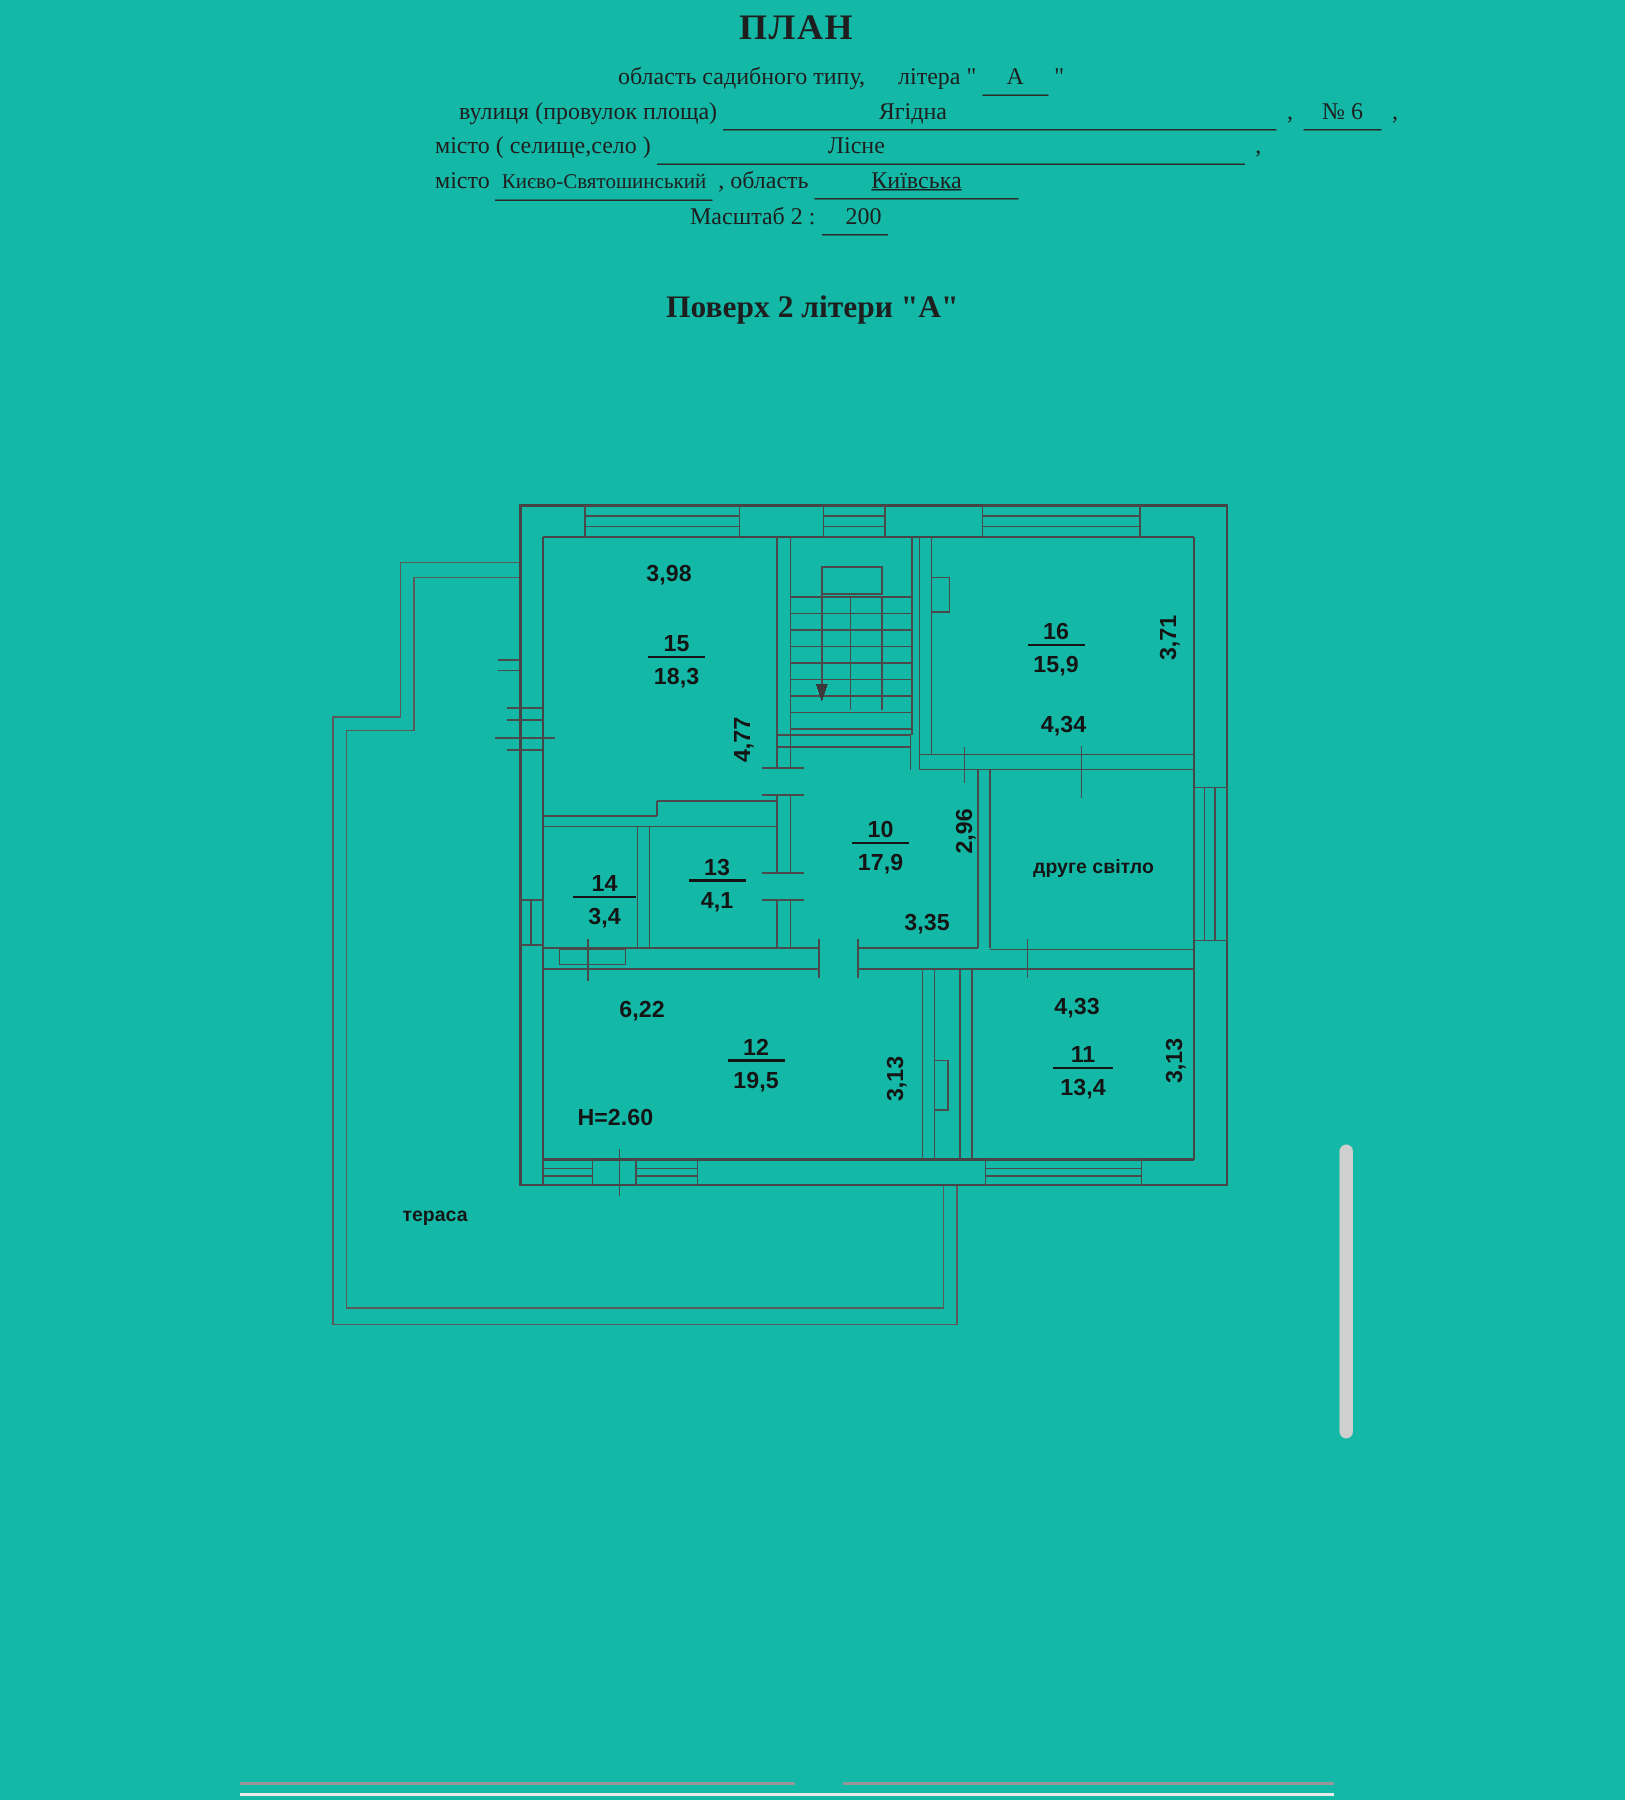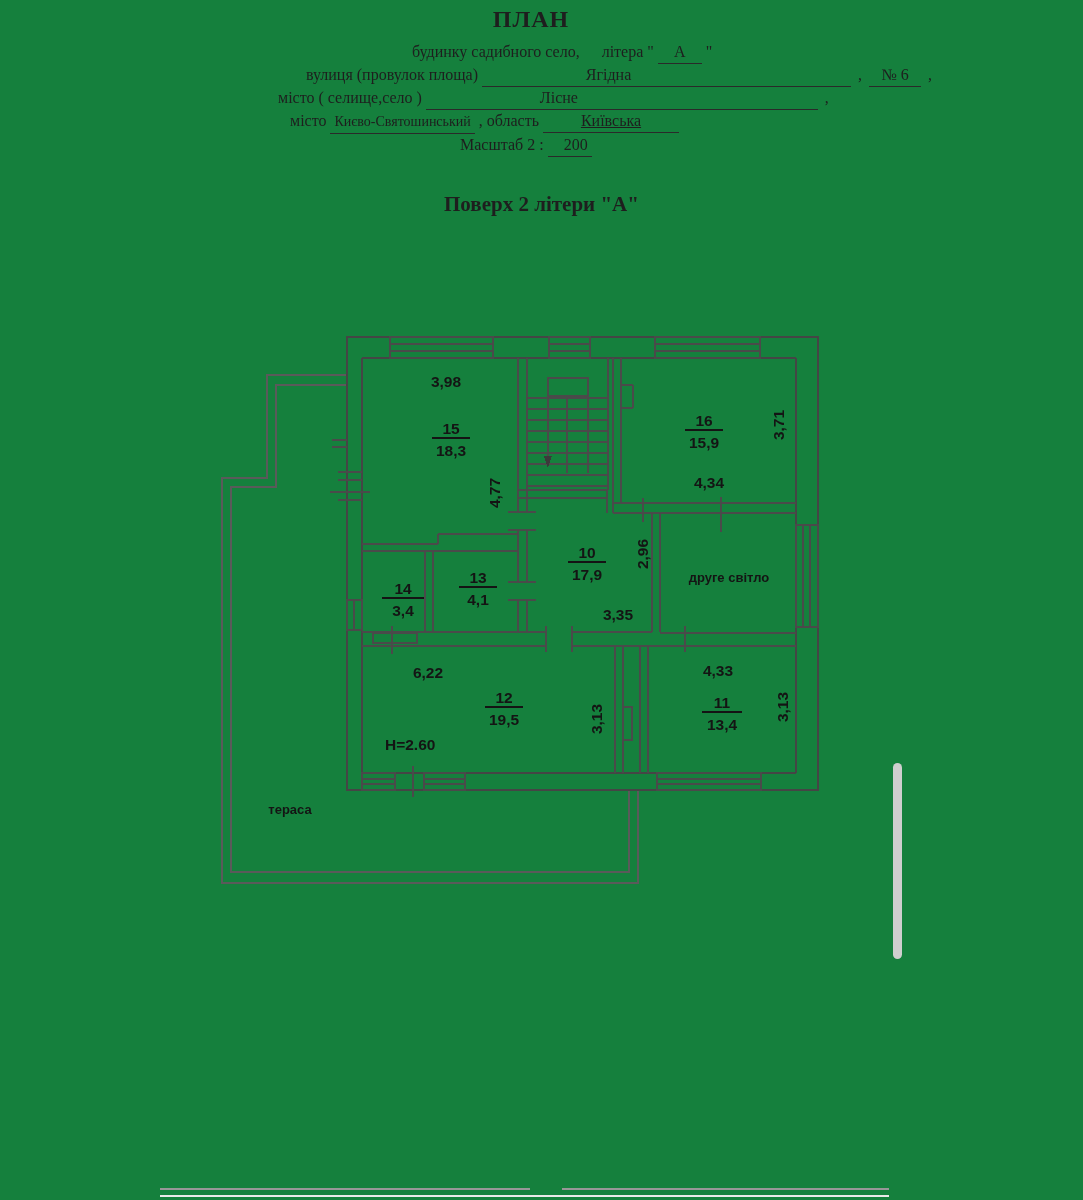--- a/index.html
+++ b/index.html
@@ -1,17 +1,17 @@
 <!DOCTYPE html>
 <html><head>
 <meta charset="utf-8">
 <style>
   html,body{margin:0;padding:0;}
   body{width:1083px;height:1200px;background:#fefefe;overflow:hidden;}
-  .page{position:relative;width:1083px;height:1200px;background:#15803d;
+  .page{position:relative;width:1083px;height:1200px;background:#14b8a6;
         font-family:"Liberation Serif", serif;color:#1e1e1e;}
   .hline{position:absolute;font-size:16px;white-space:nowrap;line-height:22px;}
   .doc-title{top:8px;left:0;width:1062px;text-align:center;
              font-size:24px;font-weight:bold;letter-spacing:1px;}
   .floor-title{top:193px;left:0;width:1083px;text-align:center;
                font-size:21px;font-weight:bold;}
   .u{display:inline-block;border-bottom:1.6px solid #2a2a2a;text-align:center;
      padding:0 4px;}
   .gap{display:inline-block;width:14px;}
   .comma{margin:0 3px;}
@@ -21,39 +21,39 @@
   .sml{font-size:13px;}
 </style>
 </head>
 <body>
 
 <div class="page">
 
   <div class="hline doc-title">ПЛАН</div>
 
   <div class="hline" style="top:41px;left:412px;">
-    <span>будинку садибного село,</span>
+    <span>область садибного типу,</span>
     <span class="gap"></span>
     <span>літера "</span>
     <span class="u" style="min-width:36px;">А</span>
     <span>"</span>
   </div>
 
   <div class="hline" style="top:64px;left:306px;">
     <span>вулиця (провулок площа)</span>
     <span class="u" style="min-width:245px;padding-right:120px;">Ягідна</span>
     <span class="comma">,</span>
     <span class="u" style="min-width:44px;">
       <span>№</span>
       <span>6</span>
     </span>
     <span class="comma">,</span>
   </div>
 
-  <div class="hline" style="top:87px;left:278px;">
+  <div class="hline" style="top:87px;left:290px;">
     <span>місто ( селище,село )</span>
     <span class="u" style="min-width:258px;padding-right:130px;">Лісне</span>
     <span class="comma">,</span>
   </div>
 
   <div class="hline" style="top:110px;left:290px;">
     <span>місто</span>
     <span class="u" style="min-width:128px;font-size:14px;">Києво-Святошинський</span>
     <span>, область</span>
     <span class="u" style="min-width:128px;text-decoration:underline;">Київська</span>

